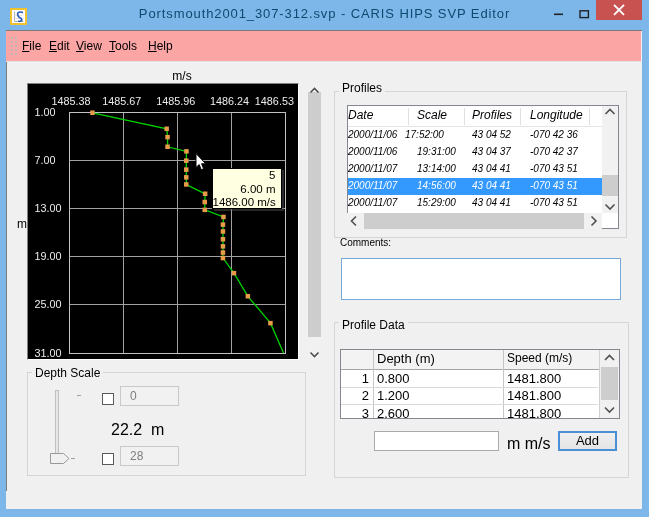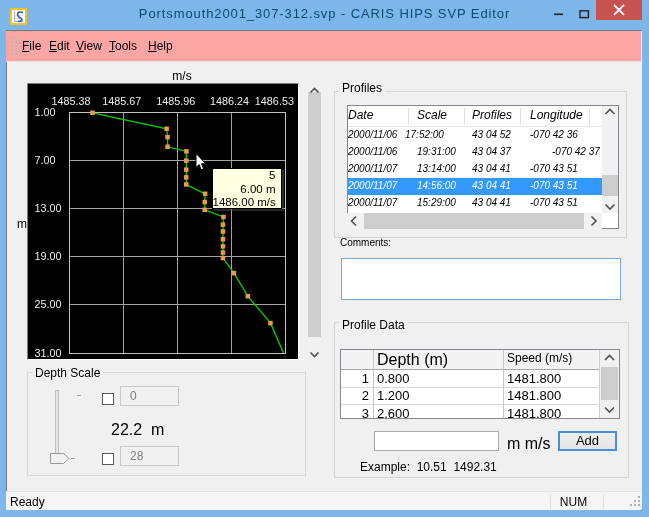--- a/index.html
+++ b/index.html
@@ -180,21 +180,21 @@
 
     <div style="position:absolute;left:342px;top:147px;width:254px;height:17px;background:#3399ff"></div>
     <div id="rows" style="position:absolute;left:0;top:0">
       <div class="lv-col" style="left:342px;top:98px">2000/11/06</div>
         <div class="lv-col" style="left:399px;top:98px">17:52:00</div>
         <div class="lv-col" style="left:466px;top:98px">43 04 52</div>
         <div class="lv-col" style="left:524px;top:98px">-070 42 36</div>
       <div class="lv-col" style="left:342px;top:115px">2000/11/06</div>
         <div class="lv-col" style="left:411px;top:115px">19:31:00</div>
         <div class="lv-col" style="left:466px;top:115px">43 04 37</div>
-        <div class="lv-col" style="left:546px;top:115px">-070 42 37</div>
+        <div class="lv-col" style="left:524px;top:115px">-070 42 37</div>
       <div class="lv-col" style="left:342px;top:132px">2000/11/07</div>
         <div class="lv-col" style="left:411px;top:132px">13:14:00</div>
         <div class="lv-col" style="left:466px;top:132px">43 04 41</div>
         <div class="lv-col" style="left:524px;top:132px">-070 43 51</div>
       <div class="lv-col" style="left:342px;top:149px;color:#fff">2000/11/07</div>
         <div class="lv-col" style="left:411px;top:149px;color:#fff">14:56:00</div>
         <div class="lv-col" style="left:466px;top:149px;color:#fff">43 04 41</div>
         <div class="lv-col" style="left:524px;top:149px;color:#fff">-070 43 51</div>
       <div class="lv-col" style="left:342px;top:166px">2000/11/07</div>
         <div class="lv-col" style="left:411px;top:166px">15:29:00</div>
@@ -221,21 +221,21 @@
       </svg>
 
     <div style="position:absolute;left:334px;top:206px;font-size:10px">Comments:</div>
     <div style="position:absolute;left:335px;top:227px;width:280px;height:42px;background:#fff;border:1px solid #78a9da"></div>
 
     <div class="groupbox" style="left:328px;top:291px;width:295px;height:156px"></div>
     <div class="grouplabel" style="left:333px;top:287px">Profile Data</div>
 
     <div id="datagrid" style="position:absolute;left:334px;top:318px;width:280px;height:70px;background:#fff;border:1px solid #828790;overflow:hidden">
       <div style="position:absolute;left:0;top:0;width:278px;height:20px;background:#f3f3f3;border-bottom:1px solid #a6a6a6"></div>
-      <div style="position:absolute;left:36px;top:1px;font-size:16px">Depth (m)</div>
+      <div style="position:absolute;left:36px;top:1px;font-size:13px">Depth (m)</div>
       <div style="position:absolute;left:166px;top:1px;font-size:12px">Speed (m/s)</div>
       <div style="position:absolute;left:32px;top:0;width:1px;height:68px;background:#c6c6c6"></div>
       <div style="position:absolute;left:162px;top:0;width:1px;height:68px;background:#c6c6c6"></div>
       <div style="position:absolute;left:0;top:37px;width:257px;height:1px;background:#d9d9d9"></div>
       <div style="position:absolute;left:0;top:54px;width:257px;height:1px;background:#d9d9d9"></div>
       <div style="position:absolute;left:0;top:21px;width:28px;text-align:right;font-size:13px">1</div>
       <div style="position:absolute;left:36px;top:21px;font-size:13px">0.800</div>
       <div style="position:absolute;left:166px;top:21px;font-size:13px">1481.800</div>
       <div style="position:absolute;left:0;top:38px;width:28px;text-align:right;font-size:13px">2</div>
       <div style="position:absolute;left:36px;top:38px;font-size:13px">1.200</div>
@@ -250,32 +250,15 @@
           <path d="M4,6 L8.5,1.5 L13,6" fill="none" stroke="#505050" stroke-width="1.6"></path>
         </svg>
       <svg style="position:absolute;left:260px;top:56px" width="17" height="9" viewBox="0 0 17 9">
           <path d="M4,1.5 L8.5,6 L13,1.5" fill="none" stroke="#505050" stroke-width="1.6"></path>
         </svg>
     </div>
 
     <div style="position:absolute;left:368px;top:400px;width:125px;height:20px;background:#fff;border:1px solid #ababab"></div>
     <div style="position:absolute;left:501px;top:404px;font-size:16px">m m/s</div>
     <div style="position:absolute;left:552px;top:400px;width:59px;height:20px;background:linear-gradient(#f0f0f0,#e4e4e4);border:2px solid #4a90d9;text-align:center;font-size:13px;line-height:16px">Add</div>
-    <div style="position:absolute;left:354px;top:429px;font-size:12px">Example:&nbsp; 10.51&nbsp; 1492.31</div>
-
-    <div id="statusbar">
-      <div style="position:absolute;left:4px;top:3px;font-size:12px">Ready</div>
-      <div style="position:absolute;left:544px;top:2px;width:1px;height:15px;background:#e0e0e0"></div>
-      <div style="position:absolute;left:544px;top:3px;width:47px;text-align:center;font-size:12px">NUM</div>
-      <div style="position:absolute;left:597px;top:2px;width:1px;height:15px;background:#e0e0e0"></div>
-      <svg style="position:absolute;left:624px;top:4px" width="12" height="12" viewBox="0 0 12 12">
-        <g fill="#b0b0b0">
-          <rect x="8" y="0" width="2" height="2"></rect>
-          <rect x="8" y="4" width="2" height="2"></rect>
-            <rect x="4" y="4" width="2" height="2"></rect>
-          <rect x="8" y="8" width="2" height="2"></rect>
-            <rect x="4" y="8" width="2" height="2"></rect>
-            <rect x="0" y="8" width="2" height="2"></rect>
-        </g>
-      </svg>
-    </div>
+
   </div>
 </div>
 
 </body></html>

